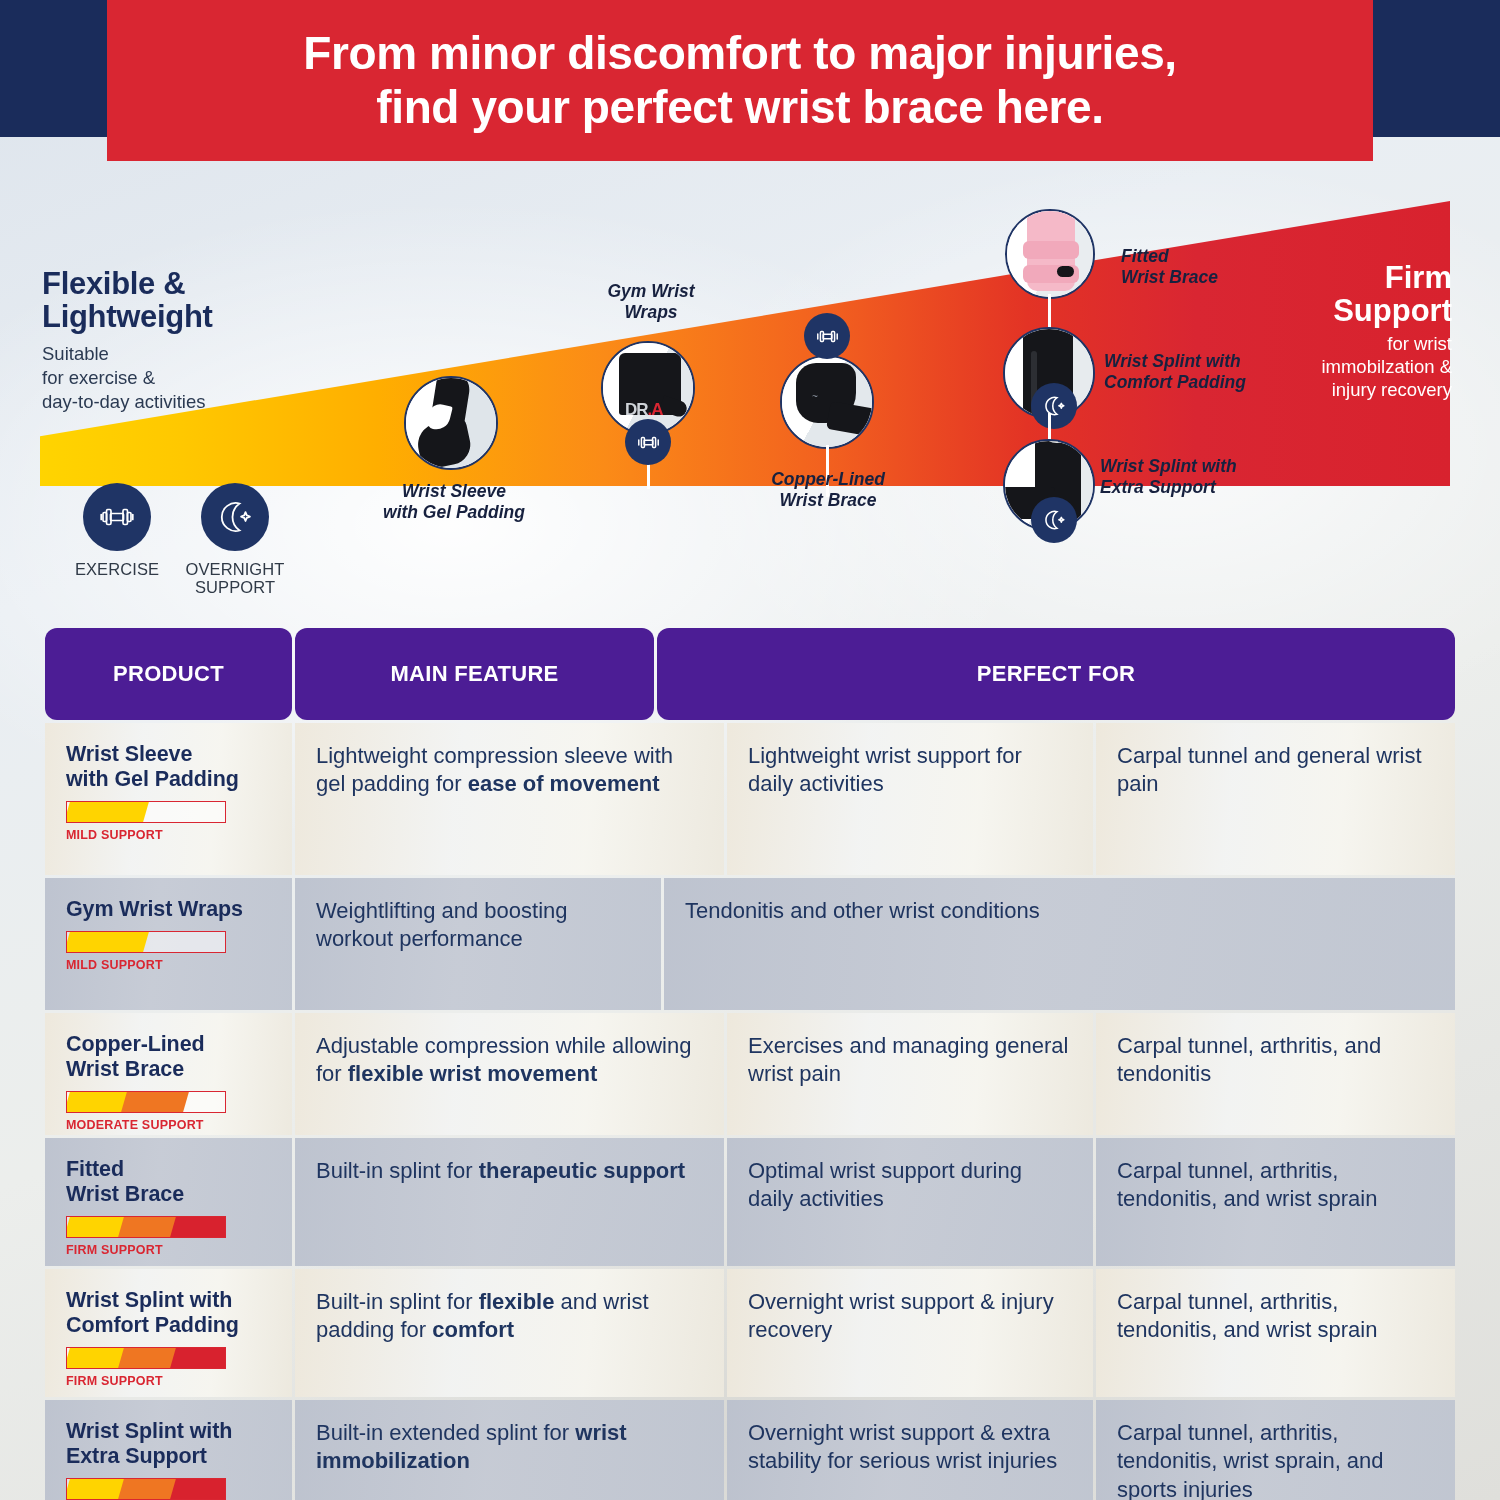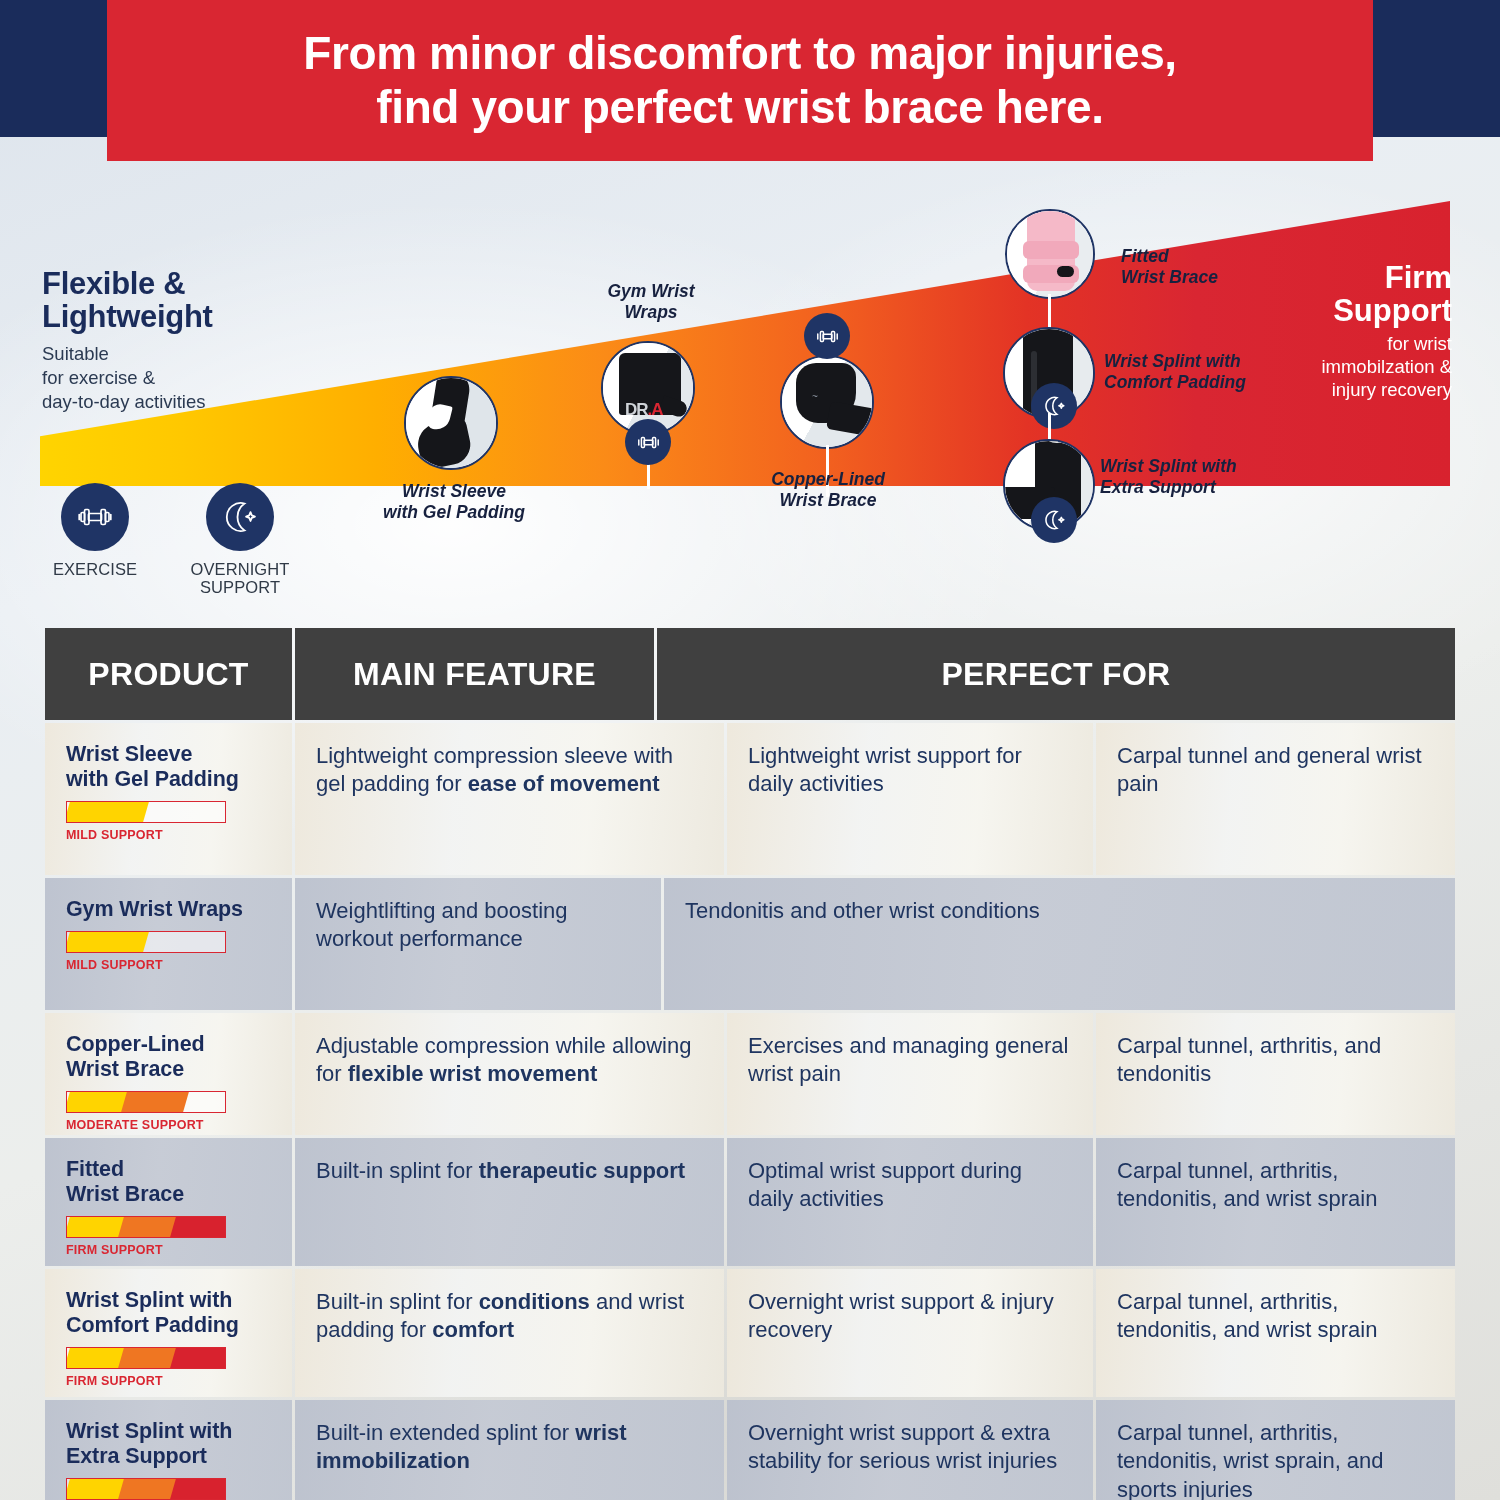--- a/index.html
+++ b/index.html
@@ -57,21 +57,21 @@
 
   .lbl-right { position: absolute; right: 48px; top: 100px; width: 260px; text-align: right; }
   .lbl-right .big {
     color: #ffffff; font-size: 31px; font-weight: 700; line-height: 1.07;
   }
   .lbl-right .sub {
     margin-top: 6px; color: #ffffff; font-size: 18.5px; line-height: 1.24; font-weight: 400;
   }
 
   
-  .badges { position: absolute; left: 36px; top: 322px; display: flex; gap: 27px; }
+  .badges { position: absolute; left: 58px; top: 322px; display: flex; }
   .badge { width: 118px; text-align: center; }
   .badge .circle {
     width: 68px; height: 68px; border-radius: 50%;
     background: #1f3465; margin: 0 auto;
     display: flex; align-items: center; justify-content: center;
   }
   .badge .cap {
     margin-top: 9px; color: #303a47; font-size: 16.5px; line-height: 1.1; letter-spacing: 0.1px;
   }
   .photo-circle {
@@ -91,22 +91,22 @@
 
   
   .prod { position: absolute; background: #15161a; }
 
   
   .tbl {
     position: absolute; left: 45px; top: 628px; width: 1410px; height: 840px;
   }
   .thead { display: flex; height: 92px; gap: 3px; }
   .th {
-    background: #404040; color: #fff; font-weight: 700; font-size: 32px;
-    display: flex; align-items: center; justify-content: center; letter-spacing: 0.3px;
+    background: #4c1d95; color: #fff; font-weight: 700; font-size: 22px;
+    display: flex; align-items: center; justify-content: center; letter-spacing: 0.3px; border-radius: 12px;
   }
   .th.c1 { width: 247px; }
   .th.c2 { width: 359px; }
   .th.c3 { flex: 1; }
 
   .tbody { margin-top: 3px; }
   .trow { display: flex; gap: 3px; margin-bottom: 3px; }
   .trow.odd  .td { background: linear-gradient(95deg, rgba(238,232,219,0.92) 0%, rgba(243,244,243,0.92) 38%, rgba(247,246,240,0.92) 68%, rgba(237,233,222,0.92) 100%); }
   .trow.even .td { background: linear-gradient(95deg, rgba(186,192,205,0.92) 0%, rgba(196,201,212,0.92) 45%, rgba(190,196,208,0.92) 100%); }
 
@@ -378,21 +378,21 @@
           <div class="pname" style="white-space: pre-line;">Wrist Splint with
 Comfort Padding</div>
           <div class="meter">
             <i class="s1" style="left: 0%; width: 38%;"></i>
             <i class="s2" style="left: 34%; width: 37%;"></i>
             <i class="s3" style="left: 67%; width: 37%;"></i>
           </div>
           <div class="mcap">FIRM SUPPORT</div>
         </div>
         <div class="td c2">
-          <div class="ftxt">Built-in splint for <b>conditions</b> and wrist padding for <b>comfort</b></div>
+          <div class="ftxt">Built-in splint for <b>flexible</b> and wrist padding for <b>comfort</b></div>
         </div>
         <div class="td c3">
           <div class="ptxt">Overnight wrist support &amp; injury recovery</div>
         </div>
         <div class="td c4">
           <div class="ptxt">Carpal tunnel, arthritis, tendonitis, and wrist sprain</div>
         </div>
       </div>
       <div class="trow even" style="height: 128px;">
         <div class="td c1">

